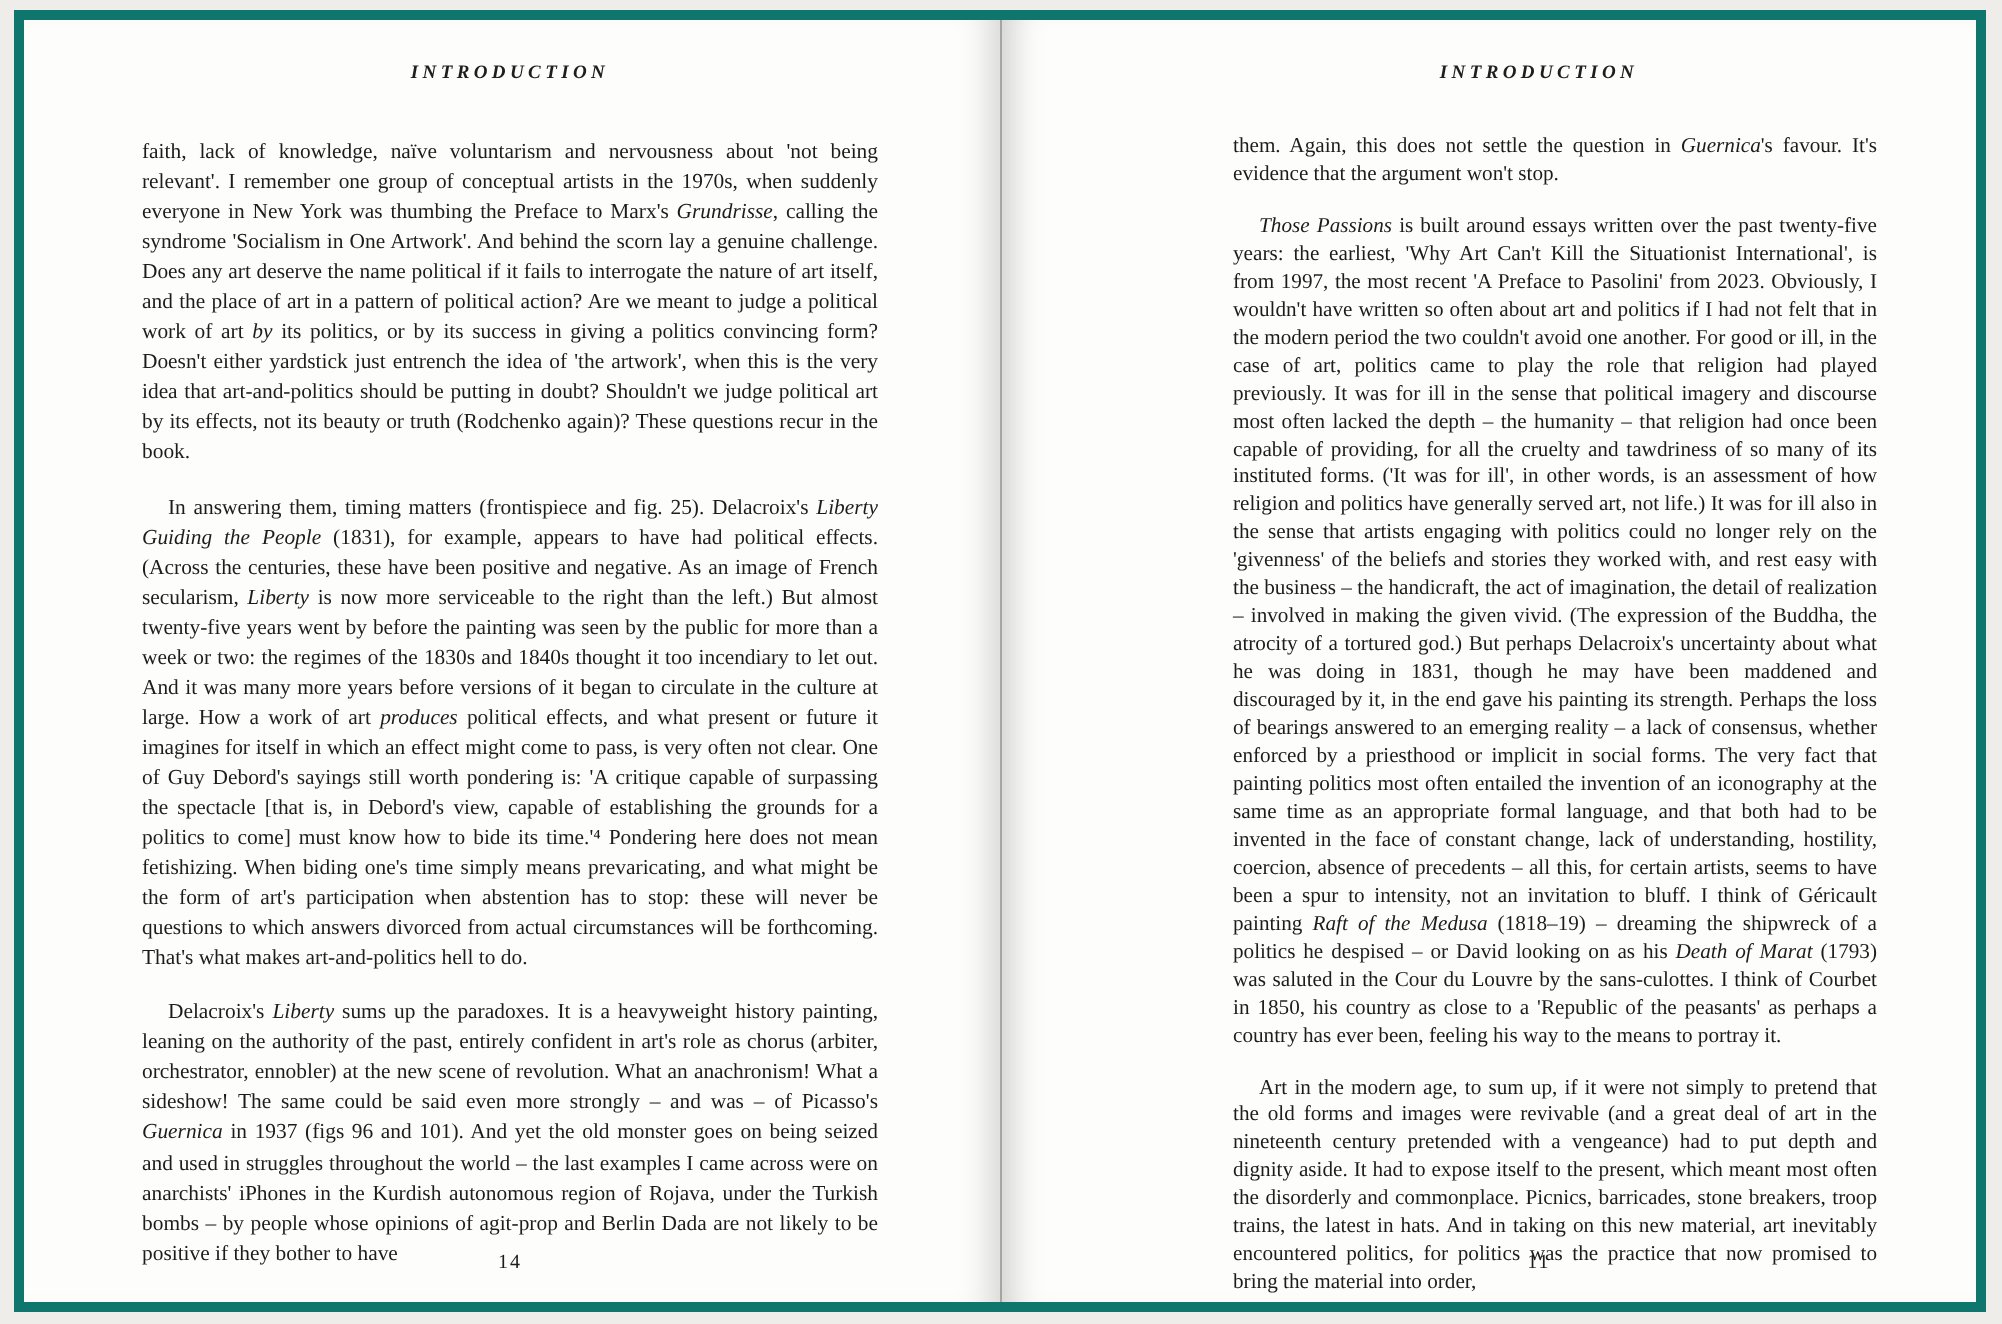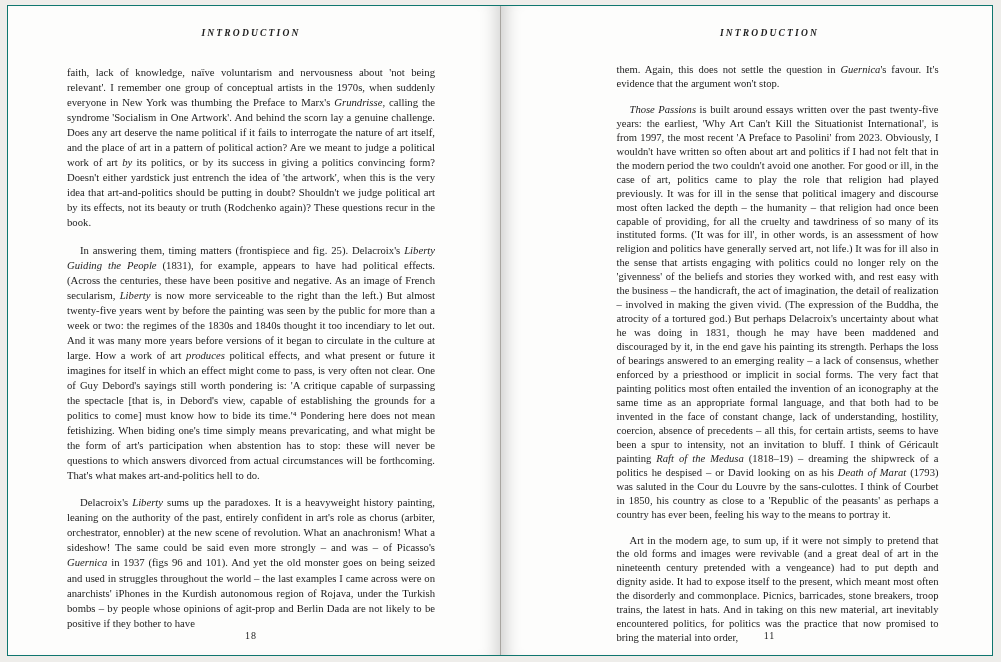--- a/index.html
+++ b/index.html
@@ -12,21 +12,21 @@
     font-family: "Liberation Serif", "DejaVu Serif", serif;
   }
   .spread {
     position: absolute;
     left: 7px;
     top: 5px;
     width: 986px;
     height: 651px;
     box-sizing: border-box;
     background: #fdfdfc;
-    border: 1px solid #0f766e;
+    border: 5px solid #0f766e;
     display: flex;
   }
   .page {
     position: relative;
     flex: 1 1 50%;
     height: 100%;
     background: #fdfdfc;
   }
   .page-left {
     box-shadow: inset -16px 0 16px -11px rgba(0,0,0,0.16);
@@ -88,21 +88,21 @@
 
 <div class="spread">
 
   <div class="page page-left">
     <div class="running-header">INTRODUCTION</div>
     <div class="text-block">
         <p class="para"><span>faith, lack of knowledge, naïve voluntarism and nervousness about 'not being relevant'. I remember one group of conceptual artists in the 1970s, when suddenly everyone in New York was thumbing the Preface to Marx's </span><i>Grundrisse</i><span>, calling the syndrome 'Socialism in One Artwork'. And behind the scorn lay a genuine challenge. Does any art deserve the name political if it fails to interrogate the nature of art itself, and the place of art in a pattern of political action? Are we meant to judge a political work of art </span><i>by</i><span> its politics, or by its success in giving a politics convincing form? Doesn't either yardstick just entrench the idea of 'the artwork', when this is the very idea that art-and-politics should be putting in doubt? Shouldn't we judge political art by its effects, not its beauty or truth (Rodchenko again)? These questions recur in the book.</span></p>
         <p class="para indent"><span>In answering them, timing matters (frontispiece and fig. 25). Delacroix's </span><i>Liberty Guiding the People</i><span> (1831), for example, appears to have had political effects. (Across the centuries, these have been positive and negative. As an image of French secularism, </span><i>Liberty</i><span> is now more serviceable to the right than the left.) But almost twenty-five years went by before the painting was seen by the public for more than a week or two: the regimes of the 1830s and 1840s thought it too incendiary to let out. And it was many more years before versions of it began to circulate in the culture at large. How a work of art </span><i>produces</i><span> political effects, and what present or future it imagines for itself in which an effect might come to pass, is very often not clear. One of Guy Debord's sayings still worth pondering is: 'A critique capable of surpassing the spectacle [that is, in Debord's view, capable of establishing the grounds for a politics to come] must know how to bide its time.'⁴ Pondering here does not mean fetishizing. When biding one's time simply means prevaricating, and what might be the form of art's participation when abstention has to stop: these will never be questions to which answers divorced from actual circumstances will be forthcoming. That's what makes art-and-politics hell to do.</span></p>
         <p class="para indent"><span>Delacroix's </span><i>Liberty</i><span> sums up the paradoxes. It is a heavyweight history painting, leaning on the authority of the past, entirely confident in art's role as chorus (arbiter, orchestrator, ennobler) at the new scene of revolution. What an anachronism! What a sideshow! The same could be said even more strongly – and was – of Picasso's </span><i>Guernica</i><span> in 1937 (figs 96 and 101). And yet the old monster goes on being seized and used in struggles throughout the world – the last examples I came across were on anarchists' iPhones in the Kurdish autonomous region of Rojava, under the Turkish bombs – by people whose opinions of agit-prop and Berlin Dada are not likely to be positive if they bother to have</span></p>
       </div>
-    <div class="page-number">18</div>
+    <div class="page-number">14</div>
   </div>
 
   <div class="page page-right">
     <div class="running-header">INTRODUCTION</div>
     <div class="text-block">
         <p class="para"><span>them. Again, this does not settle the question in </span><i>Guernica</i><span>'s favour. It's evidence that the argument won't stop.</span></p>
         <p class="para indent"><i>Those Passions</i><span> is built around essays written over the past twenty-five years: the earliest, 'Why Art Can't Kill the Situationist International', is from 1997, the most recent 'A Preface to Pasolini' from 2023. Obviously, I wouldn't have written so often about art and politics if I had not felt that in the modern period the two couldn't avoid one another. For good or ill, in the case of art, politics came to play the role that religion had played previously. It was for ill in the sense that political imagery and discourse most often lacked the depth – the humanity – that religion had once been capable of providing, for all the cruelty and tawdriness of so many of its instituted forms. ('It was for ill', in other words, is an assessment of how religion and politics have generally served art, not life.) It was for ill also in the sense that artists engaging with politics could no longer rely on the 'givenness' of the beliefs and stories they worked with, and rest easy with the business – the handicraft, the act of imagination, the detail of realization – involved in making the given vivid. (The expression of the Buddha, the atrocity of a tortured god.) But perhaps Delacroix's uncertainty about what he was doing in 1831, though he may have been maddened and discouraged by it, in the end gave his painting its strength. Perhaps the loss of bearings answered to an emerging reality – a lack of consensus, whether enforced by a priesthood or implicit in social forms. The very fact that painting politics most often entailed the invention of an iconography at the same time as an appropriate formal language, and that both had to be invented in the face of constant change, lack of understanding, hostility, coercion, absence of precedents – all this, for certain artists, seems to have been a spur to intensity, not an invitation to bluff. I think of Géricault painting </span><i>Raft of the Medusa</i><span> (1818–19) – dreaming the shipwreck of a politics he despised – or David looking on as his </span><i>Death of Marat</i><span> (1793) was saluted in the Cour du Louvre by the sans-culottes. I think of Courbet in 1850, his country as close to a 'Republic of the peasants' as perhaps a country has ever been, feeling his way to the means to portray it.</span></p>
         <p class="para indent"><span>Art in the modern age, to sum up, if it were not simply to pretend that the old forms and images were revivable (and a great deal of art in the nineteenth century pretended with a vengeance) had to put depth and dignity aside. It had to expose itself to the present, which meant most often the disorderly and commonplace. Picnics, barricades, stone breakers, troop trains, the latest in hats. And in taking on this new material, art inevitably encountered politics, for politics was the practice that now promised to bring the material into order,</span></p>
       </div>
     <div class="page-number">11</div>

